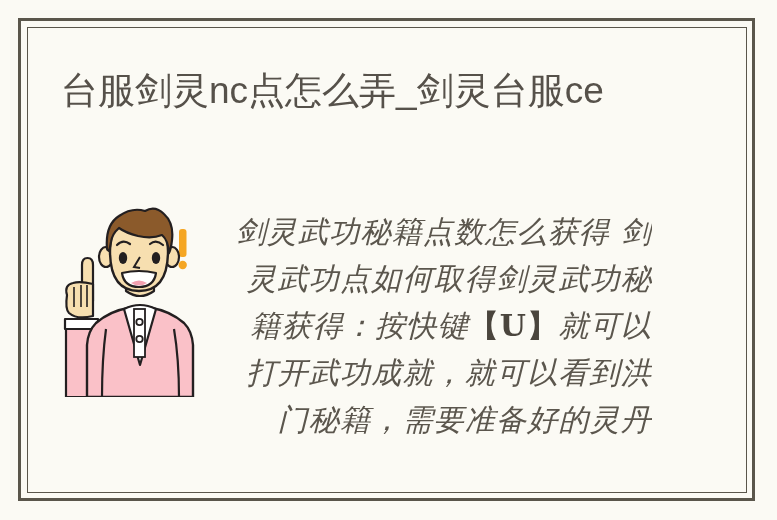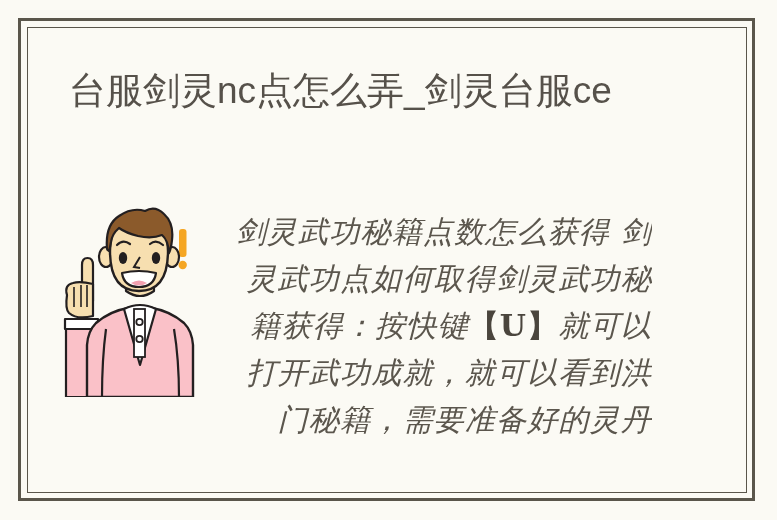--- a/index.html
+++ b/index.html
@@ -39,21 +39,21 @@
     width: 720px;
     height: 466px;
     border: 1px solid #5a564b;
     box-sizing: border-box;
     pointer-events: none;
   }
 
   
   .title {
     position: absolute;
-    left: 69px;
+    left: 61px;
     top: 62px;
     width: 600px;
     font-size: 37px;
     line-height: 58px;
     color: #56514a;
     letter-spacing: 0px;
     font-family: "Liberation Sans", "DejaVu Sans", sans-serif;
     white-space: normal;
     word-break: break-all;
   }

